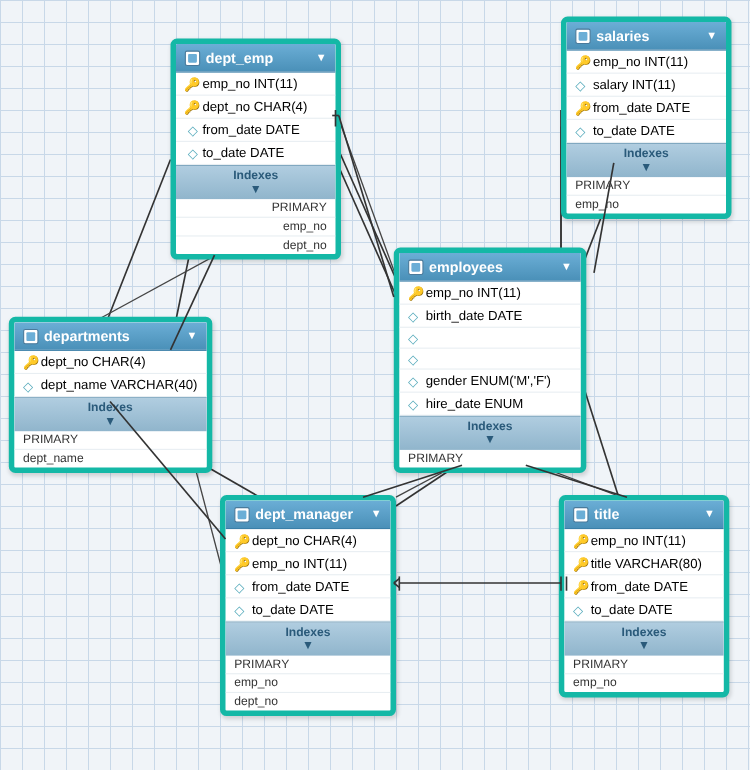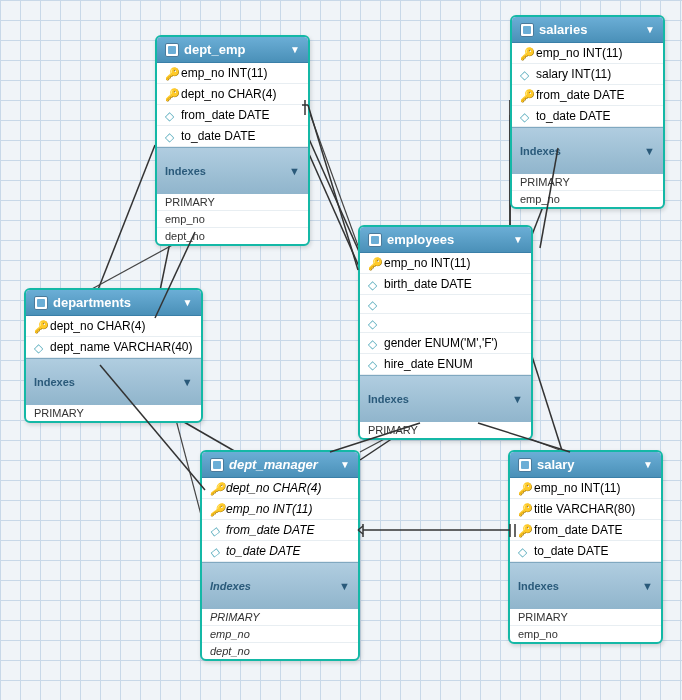--- a/index.html
+++ b/index.html
@@ -21,21 +21,21 @@
       position: absolute;
       top: 0; left: 0;
       width: 682px;
       height: 700px;
       pointer-events: none;
     }
 
     .table-box {
       position: absolute;
       background: #fff;
-      border: 2px solid #14b8a6;
+      border: 5px solid #14b8a6;
       border-radius: 6px;
       min-width: 155px;
       box-shadow: 1px 2px 4px rgba(0,0,0,0.15);
       overflow: hidden;
     }
 
     .table-header {
       background: linear-gradient(180deg, #6baed6 0%, #4a90b8 100%);
       color: #fff;
       font-weight: bold;
@@ -107,25 +107,26 @@
 
     .key-diamond {
       color: #5ab;
     }
 
     .indexes-header {
       background: linear-gradient(180deg, #b0cde0 0%, #90b5cc 100%);
       color: #2a5a7a;
       font-weight: bold;
       font-size: 11px;
-      padding: 17px 8px;
+      padding: 3px 8px;
       display: flex;
       align-items: center;
       justify-content: space-between;
       border-top: 1px solid #80a8c0;
+      flex-direction: column;
     }
 
     .index-row {
       padding: 2px 8px;
       font-size: 11px;
       color: #333;
       border-bottom: 1px solid #e8eef2;
     }
 
     .index-row:last-child {
@@ -165,21 +166,21 @@
 
   <path d="M 510 100 L 510 225" stroke="#444" stroke-width="1.2" fill="none"></path>
 
   <path d="M 420 420 L 360 452" stroke="#444" stroke-width="1.2" fill="none"></path>
 
   <path d="M 480 420 L 565 452" stroke="#444" stroke-width="1.2" fill="none"></path>
 
   <path d="M 155 340 L 205 530" stroke="#444" stroke-width="1.2" fill="none"></path>
 </svg>
 
-<div class="table-box" style="top:35px; left:155px; min-width:155px;">
+<div class="table-box" style="top:35px; left:155px; min-width:155px;text-align:right;">
   <div class="table-header">
     <div class="table-header-left">
       <span class="icon"></span>
       <span>dept_emp</span>
     </div>
     <span class="arrow-down">▼</span>
   </div>
   <div class="table-row">
     <span class="key-icon key-primary">🔑</span>
     <span>emp_no INT(11)</span>
@@ -267,44 +268,45 @@
     <span class="key-icon key-diamond">◇</span>
     <span>hire_date ENUM</span>
   </div>
   <div class="indexes-header">
     <span>Indexes</span>
     <span>▼</span>
   </div>
   <div class="index-row">PRIMARY</div>
 </div>
 
-<div class="table-box" style="top:288px; left:24px; min-width:155px;">
+<div class="table-box" style="top:288px; left:8px; min-width:155px;">
   <div class="table-header">
     <div class="table-header-left">
       <span class="icon"></span>
       <span>departments</span>
     </div>
     <span class="arrow-down">▼</span>
   </div>
   <div class="table-row">
     <span class="key-icon key-unique" style="color:#d4a000;">🔑</span>
     <span>dept_no CHAR(4)</span>
   </div>
   <div class="table-row">
     <span class="key-icon key-diamond">◇</span>
     <span>dept_name VARCHAR(40)</span>
   </div>
   <div class="indexes-header">
     <span>Indexes</span>
     <span>▼</span>
   </div>
   <div class="index-row">PRIMARY</div>
-</div>
-
-<div class="table-box" style="top:450px; left:200px; min-width:160px;font-style:italic;">
+  <div class="index-row">dept_name</div>
+</div>
+
+<div class="table-box" style="top:450px; left:200px; min-width:160px;">
   <div class="table-header">
     <div class="table-header-left">
       <span class="icon"></span>
       <span>dept_manager</span>
     </div>
     <span class="arrow-down">▼</span>
   </div>
   <div class="table-row">
     <span class="key-icon key-primary">🔑</span>
     <span>dept_no CHAR(4)</span>
@@ -327,21 +329,21 @@
   </div>
   <div class="index-row">PRIMARY</div>
   <div class="index-row">emp_no</div>
   <div class="index-row">dept_no</div>
 </div>
 
 <div class="table-box" style="top:450px; left:508px; min-width:155px;">
   <div class="table-header">
     <div class="table-header-left">
       <span class="icon"></span>
-      <span>salary</span>
+      <span>title</span>
     </div>
     <span class="arrow-down">▼</span>
   </div>
   <div class="table-row">
     <span class="key-icon key-primary">🔑</span>
     <span>emp_no INT(11)</span>
   </div>
   <div class="table-row">
     <span class="key-icon key-unique" style="color:#d4a000;">🔑</span>
     <span>title VARCHAR(80)</span>

